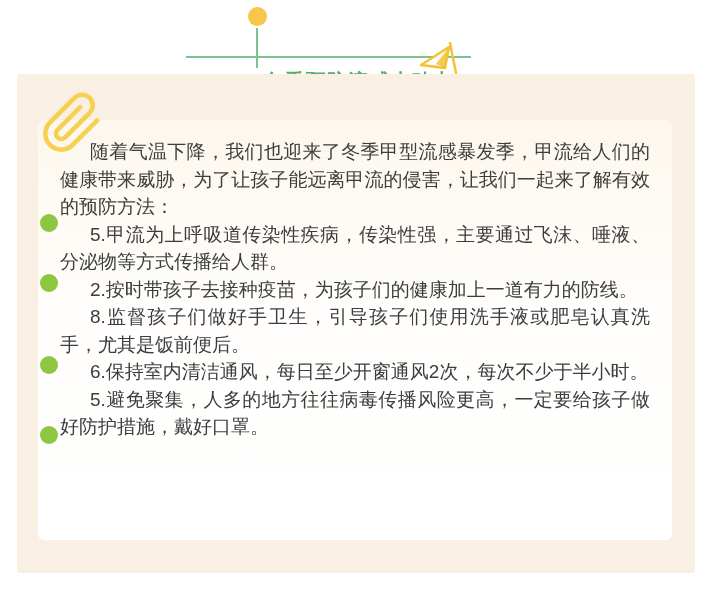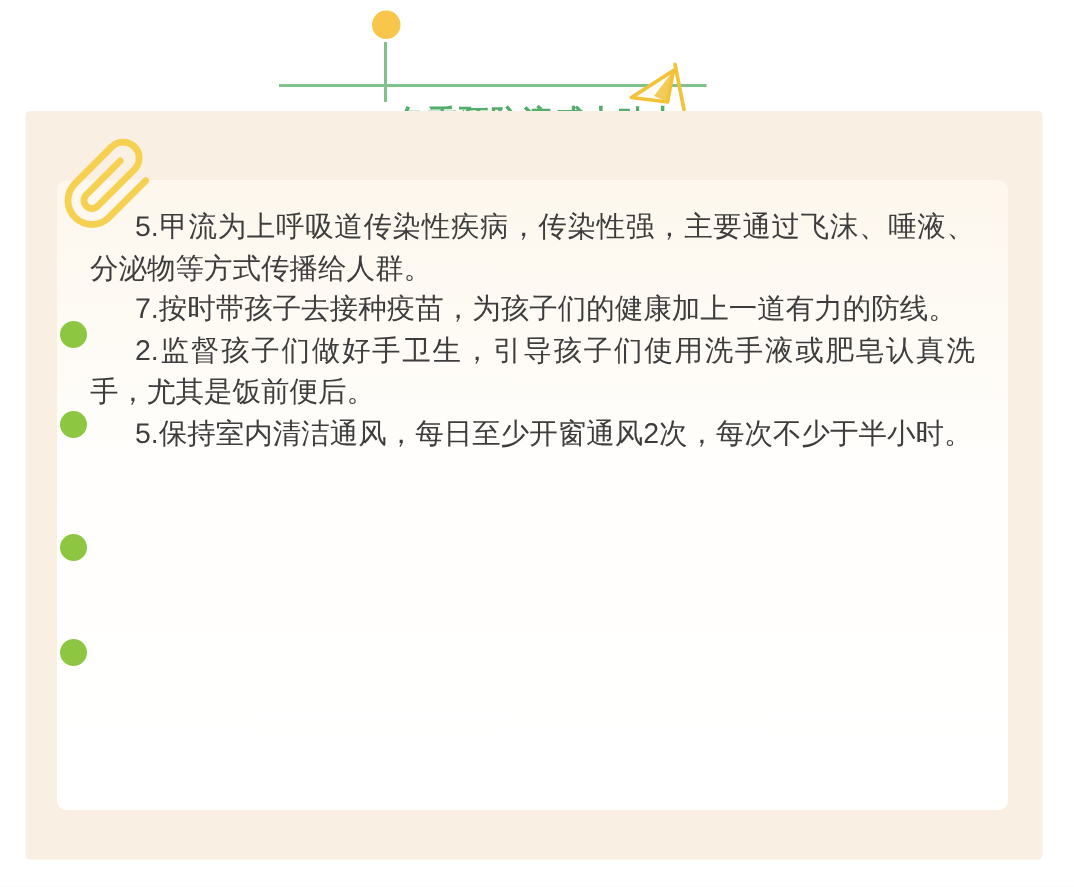--- a/index.html
+++ b/index.html
@@ -105,24 +105,26 @@
   <svg class="plane-icon" viewBox="0 0 46 34">
     <line x1="34" y1="2" x2="40" y2="32" stroke="#f2c238" stroke-width="2.5" stroke-linecap="round"></line>
     <polygon points="5,24 33,6 29,27" fill="#fffdf5" stroke="#f2c238" stroke-width="2.5" stroke-linejoin="round"></polygon>
     <polygon points="33,6 29,27 20,23" fill="#f2c238" opacity="0.85"></polygon>
   </svg>
 
   <div class="card">
 
     <div class="panel">
       <div class="panel-text">
+        <p>随着气温下降，我们也迎来了冬季甲型流感暴发季，甲流给人们的健康带来威胁，为了让孩子能远离甲流的侵害，让我们一起来了解有效的预防方法：</p>
         <p>5.甲流为上呼吸道传染性疾病，传染性强，主要通过飞沫、唾液、分泌物等方式传播给人群。</p>
-        <p>7.按时带孩子去接种疫苗，为孩子们的健康加上一道有力的防线。</p>
-        <p>2.监督孩子们做好手卫生，引导孩子们使用洗手液或肥皂认真洗手，尤其是饭前便后。</p>
-        <p>5.保持室内清洁通风，每日至少开窗通风2次，每次不少于半小时。</p>
+        <p>2.按时带孩子去接种疫苗，为孩子们的健康加上一道有力的防线。</p>
+        <p>8.监督孩子们做好手卫生，引导孩子们使用洗手液或肥皂认真洗手，尤其是饭前便后。</p>
+        <p>6.保持室内清洁通风，每日至少开窗通风2次，每次不少于半小时。</p>
+        <p>5.避免聚集，人多的地方往往病毒传播风险更高，一定要给孩子做好防护措施，戴好口罩。</p>
       </div>
     </div>
 
     <svg class="paperclip-icon" viewBox="0 0 24 24">
       <path d="M21.44 11.05l-9.19 9.19a6 6 0 0 1-8.49-8.49l9.19-9.19a4 4 0 0 1 5.66 5.66l-9.2 9.19a2 2 0 0 1-2.83-2.83l8.49-8.48" fill="none" stroke="#f6d050" stroke-width="1.7" stroke-linecap="round" stroke-linejoin="round"></path>
     </svg>
 
     <div class="bullet b1"></div>
     <div class="bullet b2"></div>
     <div class="bullet b3"></div>

